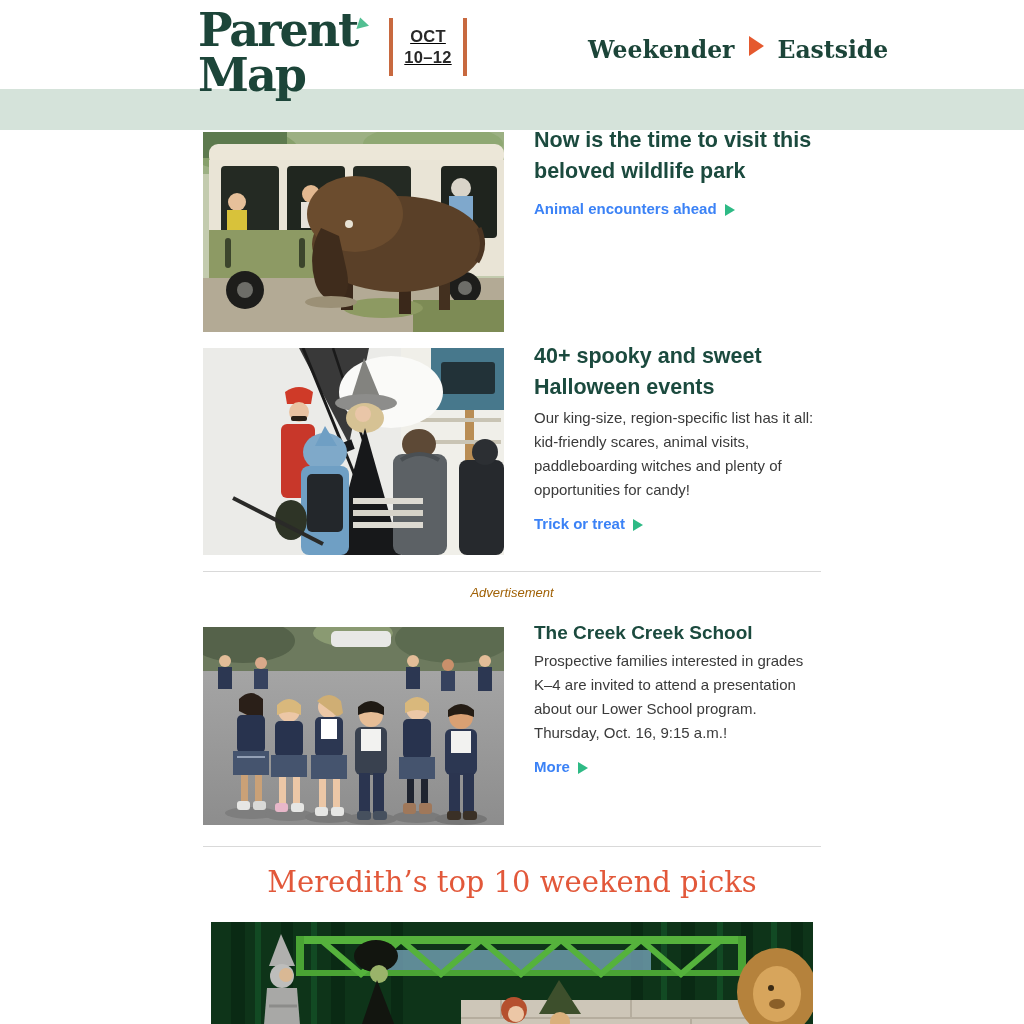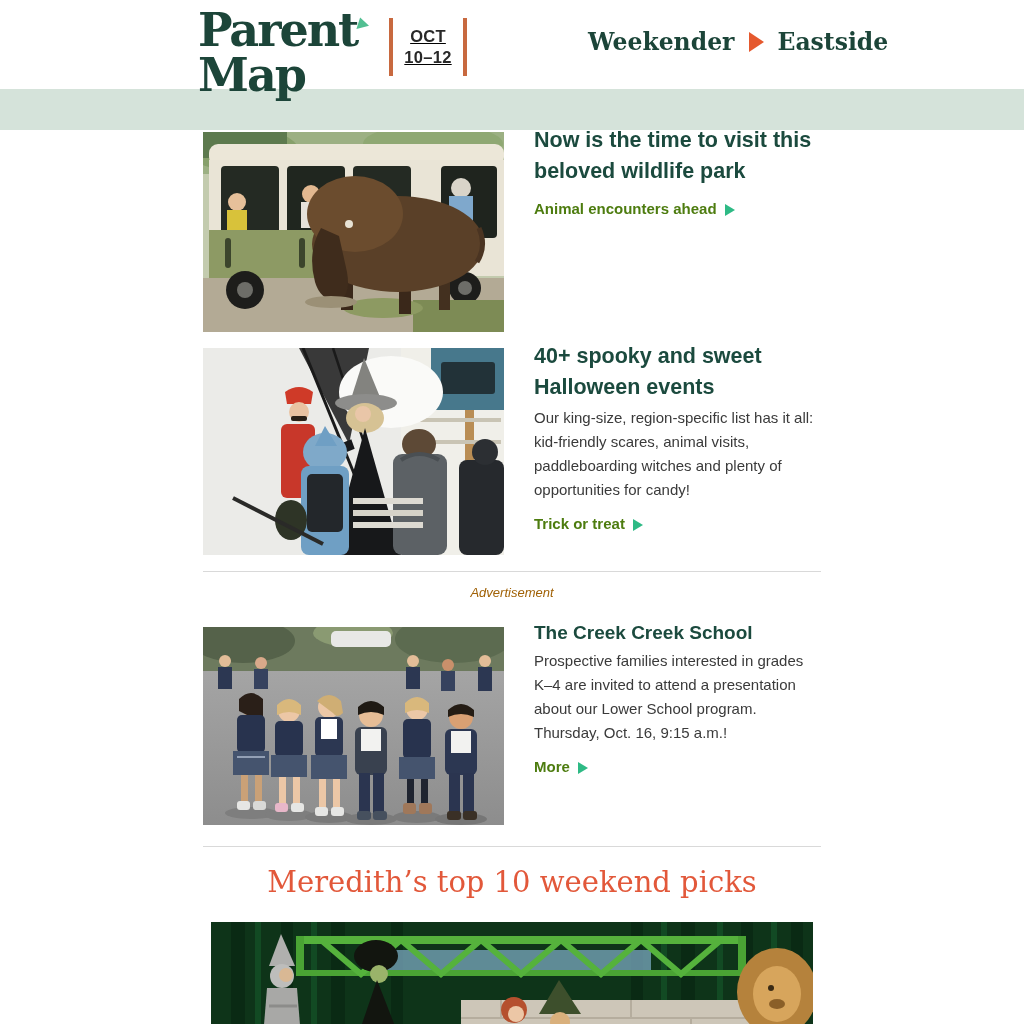--- a/index.html
+++ b/index.html
@@ -14,40 +14,40 @@
           font-weight:bold; font-size:46px; line-height:45px; letter-spacing:-2px; text-decoration:none; cursor:pointer; }
   .logo-line { display:block; }
   .logo-accent { position:absolute; right:-12px; top:11px; width:0; height:0;
                  border-left:11px solid #52bf92; border-top:5px solid transparent; border-bottom:7px solid transparent;
                  transform:rotate(18deg); }
   .date-badge { position:absolute; left:389px; top:18px; height:58px; display:flex; align-items:center;text-decoration:underline; }
   .date-bar { display:block; width:4px; height:58px; background:#c8693f; }
   .date-text { width:70px; text-align:center; font-weight:bold; font-size:16.5px; line-height:21px;
                color:#282828; letter-spacing:0.3px; }
   .date-line { display:block; }
-  .edition { position:absolute; left:588px; top:28px; display:flex; align-items:center;
+  .edition { position:absolute; left:588px; top:36px; display:flex; align-items:flex-start;
              font-family:"DejaVu Serif", serif; font-weight:bold; font-size:23.5px; color:#1c4539; }
   .tri { display:inline-block; width:0; height:0; }
   .tri-orange { border-left:15px solid #e5592e; border-top:10px solid transparent; border-bottom:10px solid transparent;
                 margin:0 13px 0 15px; }
 
   
   .content { width:618px; margin:0 auto; }
   .story { display:flex; gap:30px; }
   .story-1 { margin-top:35px; }
   .story-2 { margin-top:16px; }
   .thumb { display:block; flex:0 0 301px; overflow:hidden; cursor:pointer; }
   .thumb svg { display:block; }
   .story-text { flex:1; margin-top:-7px; }
   .headline { display:block; font-weight:bold; font-size:21.5px; line-height:31px; color:#1b4a3e;
               text-decoration:none; cursor:pointer; }
   .headline-sm { font-size:19px; line-height:26px; }
   .story-body { font-size:15px; line-height:24px; color:#3a3a3a; margin-top:3px; }
   .cta { display:inline-flex; align-items:center; margin-top:13px; font-size:15px; font-weight:bold;
-         color:#4d7c0f; text-decoration:none; cursor:pointer; }
+         color:#3b82f6; text-decoration:none; cursor:pointer; }
   .tri-green { border-left:10px solid #2eba85; border-top:6px solid transparent; border-bottom:6px solid transparent;
                margin-left:8px; margin-top:2px; }
   .divider { border:none; border-top:1px solid #d9d9d9; margin:0; }
   .divider-1 { margin-top:16px; }
   .divider-2 { margin-top:21px; }
   .ad-label { margin-top:13px; text-align:center; font-style:italic; font-size:13px; color:#a16207; }
   .ad-row { margin-top:27px; }
   .picks-heading { margin-top:18px; text-align:center; font-family:"DejaVu Serif", serif; font-weight:normal;
                    font-size:29px; line-height:34px; color:#e2583a; }
   .picks-thumb { display:block; width:602px; margin:23px auto 0 auto; cursor:pointer; }

